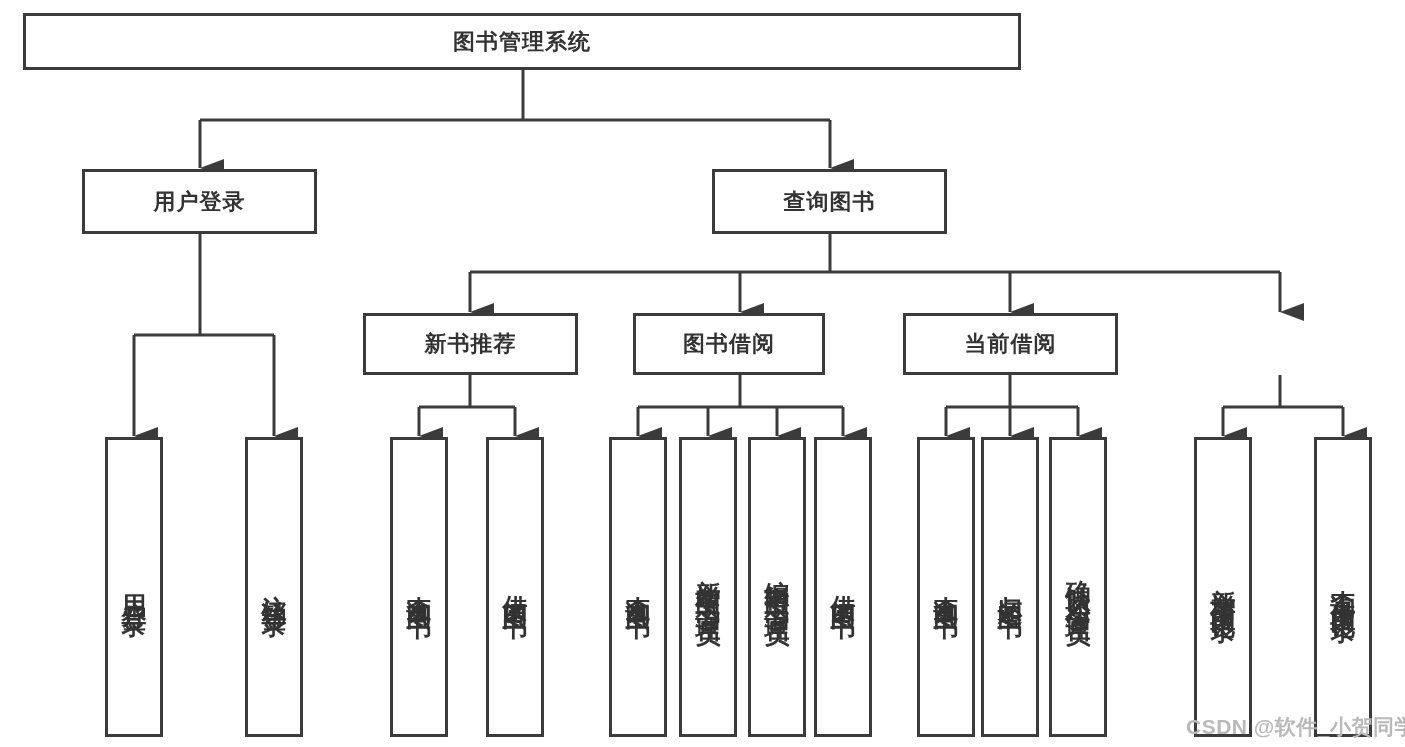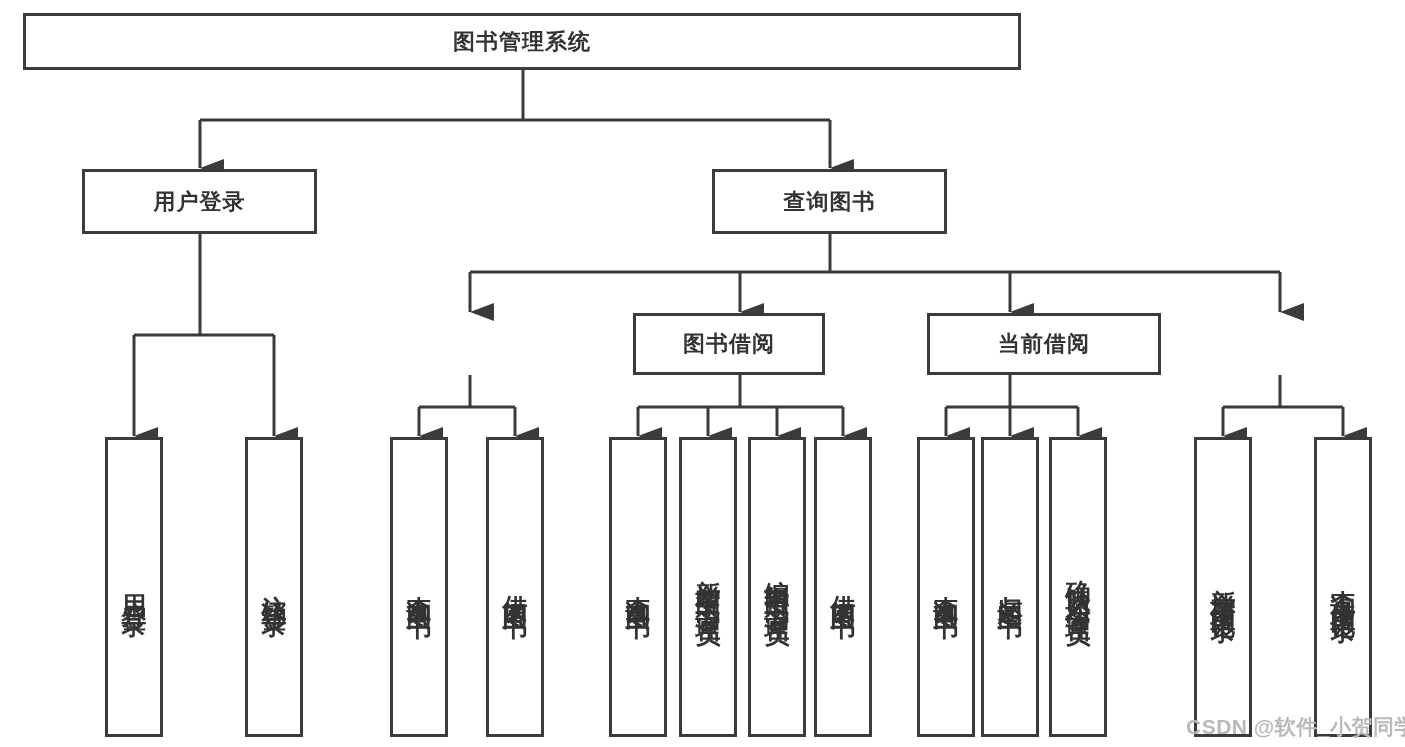--- a/index.html
+++ b/index.html
@@ -100,22 +100,23 @@
     <path d="M1223 407 H1343"></path>
     <path d="M1223 407 V436" marker-end="url(#arr)"></path>
     <path d="M1343 407 V436" marker-end="url(#arr)"></path>
   </svg>
 
   <div class="node" style="left:23px;top:13px;width:998px;height:57px;">图书管理系统</div>
 
   <div class="node" style="left:82px;top:169px;width:235px;height:65px;">用户登录</div>
   <div class="node" style="left:712px;top:169px;width:235px;height:65px;">查询图书</div>
 
+  <div class="node" style="left:363px;top:313px;width:215px;height:62px;">新书推荐</div>
   <div class="node" style="left:633px;top:313px;width:192px;height:62px;">图书借阅</div>
-  <div class="node" style="left:903px;top:313px;width:234px;height:62px;margin-left:24px;">当前借阅</div>
+  <div class="node" style="left:903px;top:313px;width:215px;height:62px;">当前借阅</div>
 
   <div class="node leaf" style="left:105px;top:437px;width:58px;height:300px;">用户登录</div>
   <div class="node leaf" style="left:245px;top:437px;width:58px;height:300px;">注销登录</div>
 
   <div class="node leaf" style="left:390px;top:437px;width:58px;height:300px;">查询图书</div>
   <div class="node leaf" style="left:486px;top:437px;width:58px;height:300px;">借阅图书</div>
 
   <div class="node leaf" style="left:609px;top:437px;width:58px;height:300px;">查询图书</div>
   <div class="node leaf" style="left:679px;top:437px;width:58px;height:300px;">新增图书（管理员）</div>
   <div class="node leaf" style="left:748px;top:437px;width:58px;height:300px;">编辑图书（管理员）</div>

